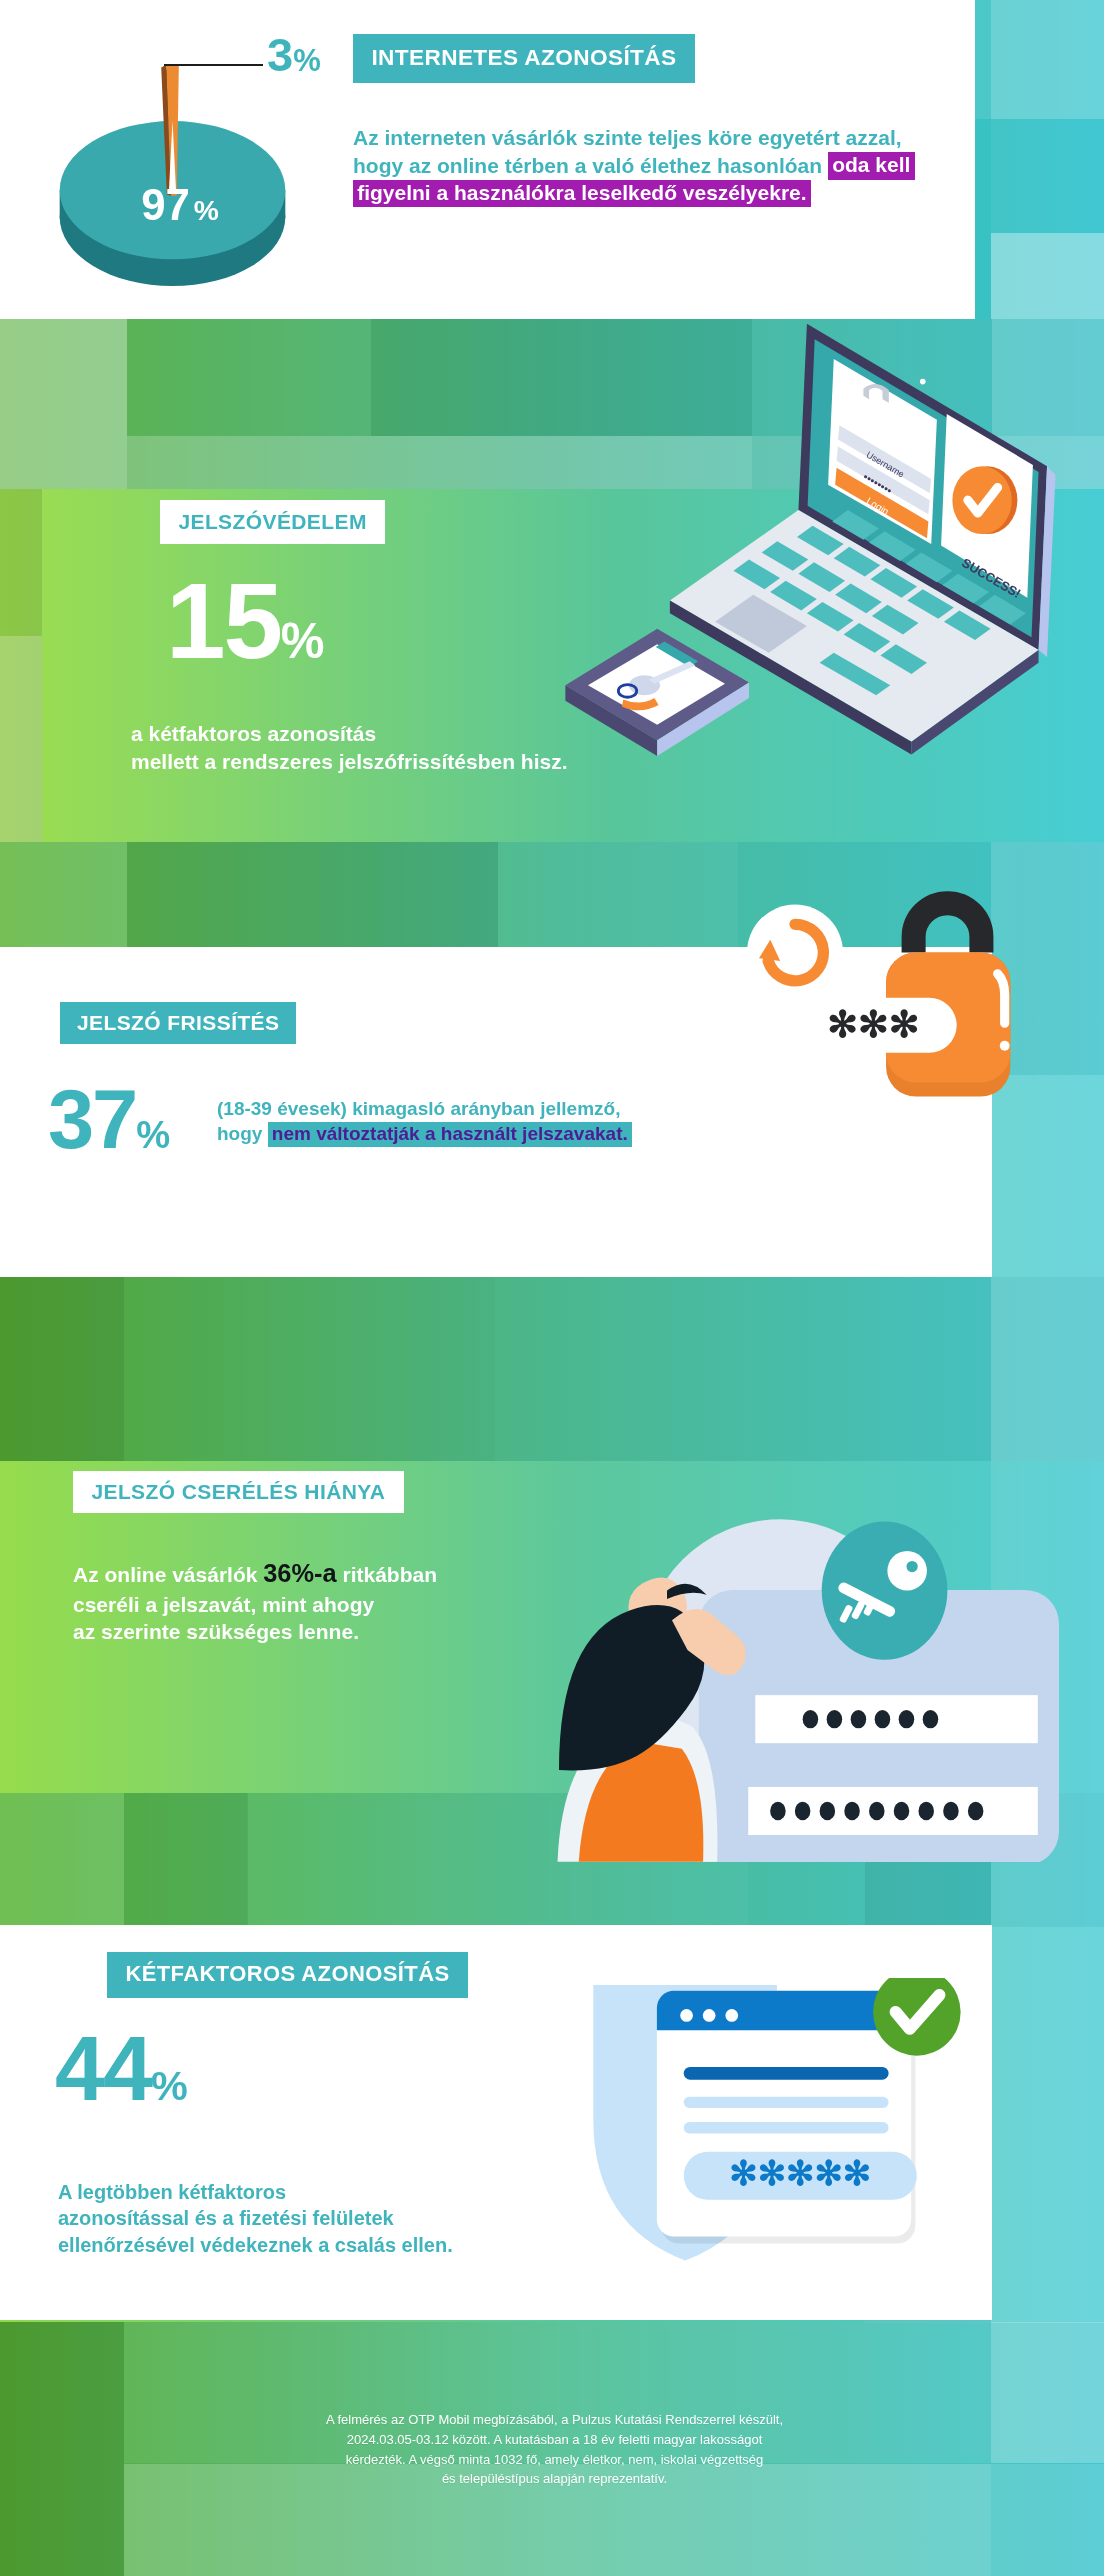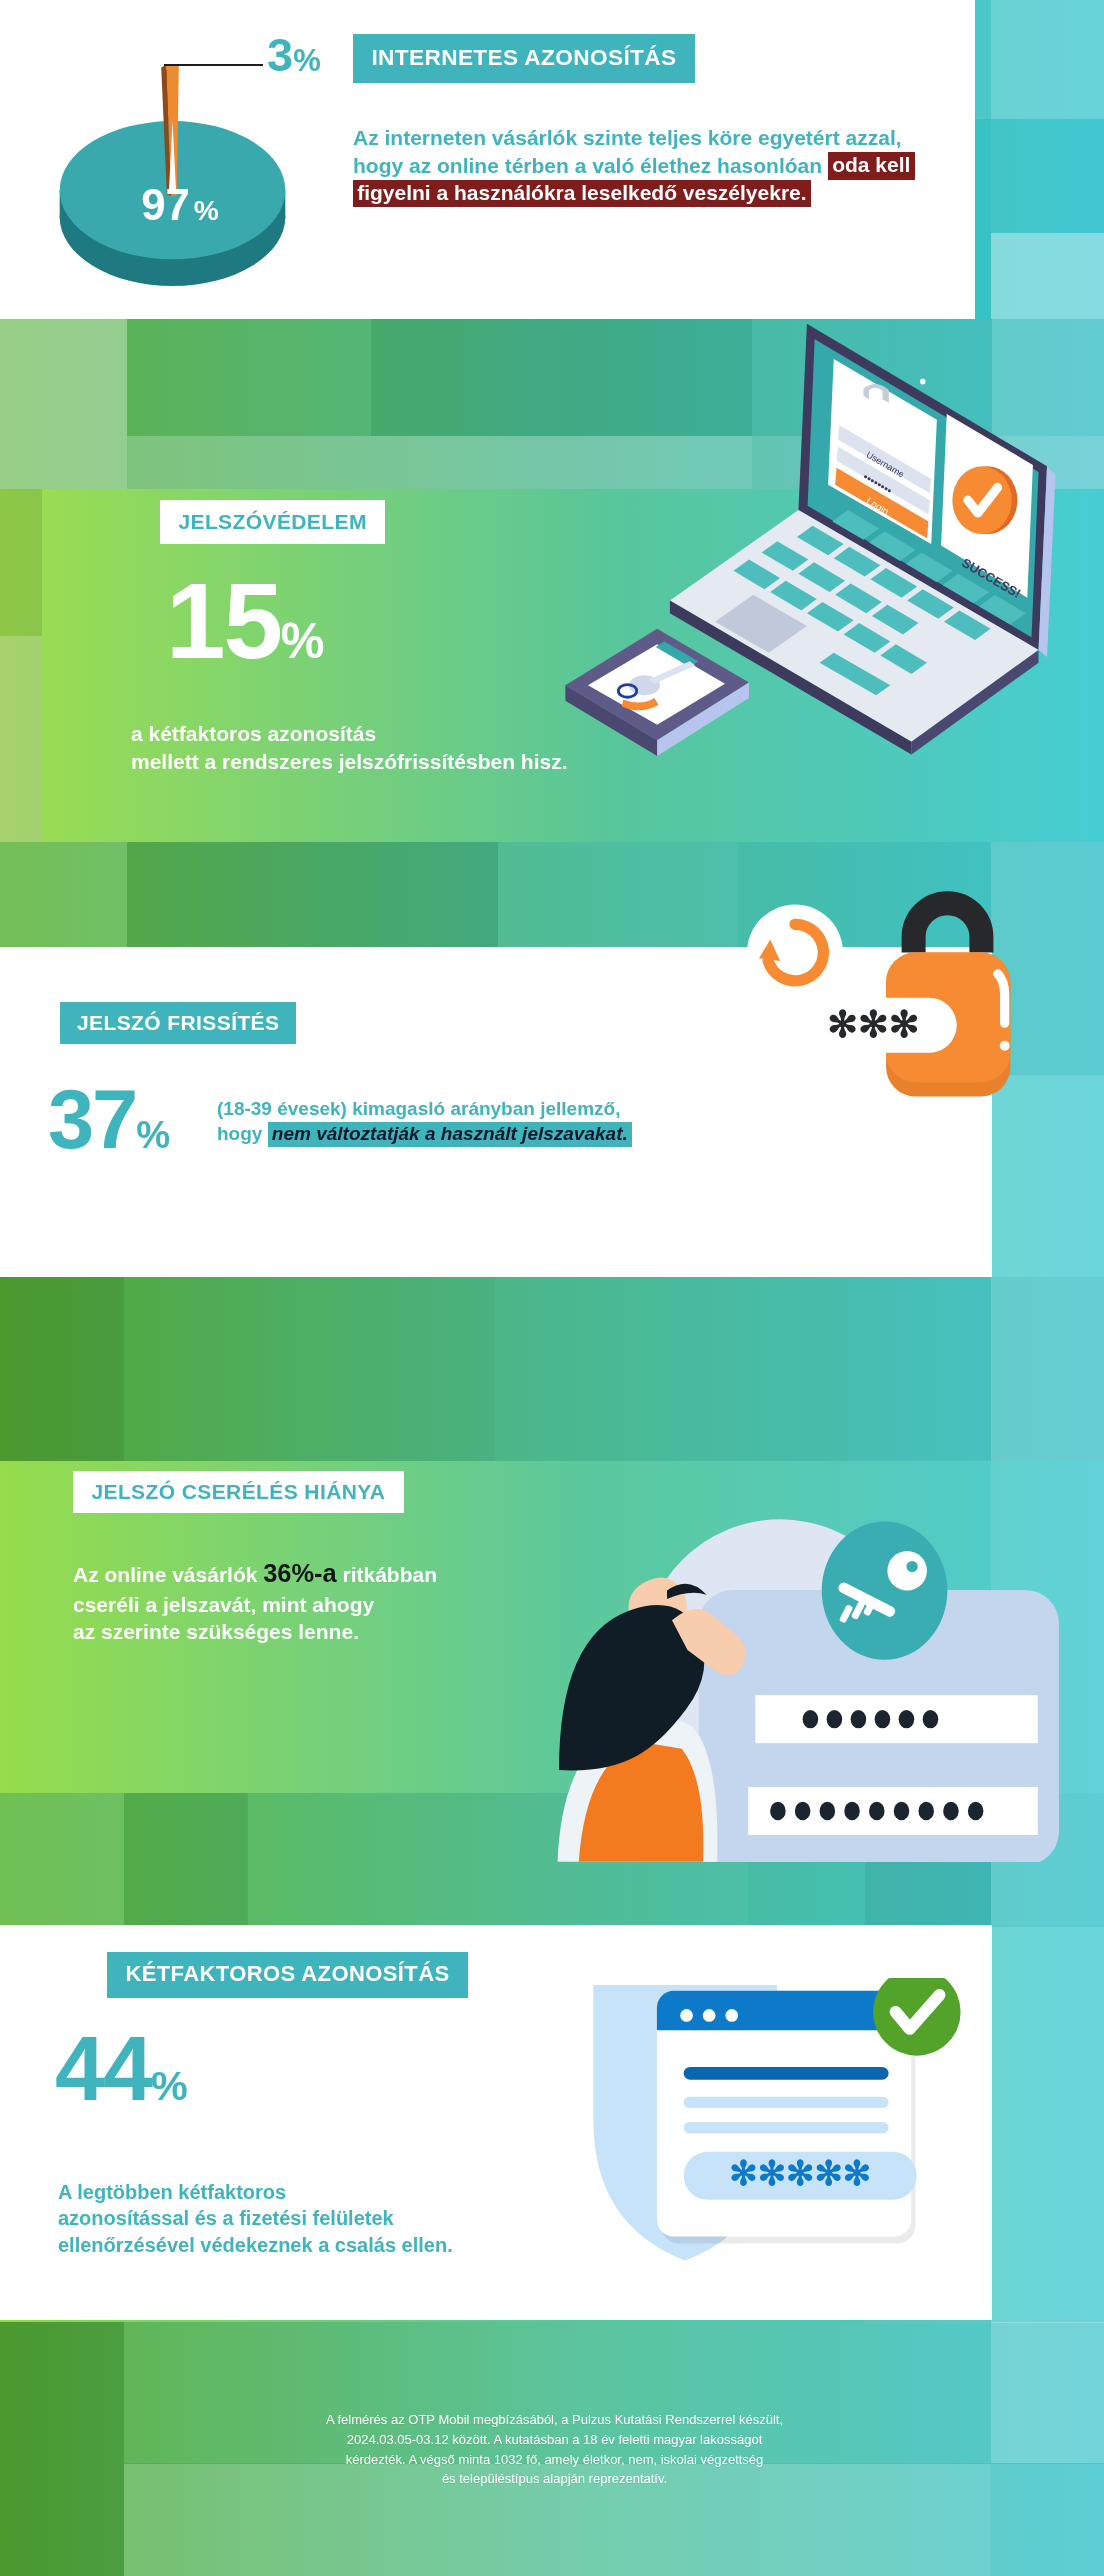--- a/index.html
+++ b/index.html
@@ -31,22 +31,22 @@
   .tag-teal { background: #3fb4bd; color: #ffffff; }
   .tag-white { background: #ffffff; color: #3fb4bd; }
 
   .bigpct {
     font-weight: 700; line-height: .82; letter-spacing: -2.1px;
   }
   .bigpct .sym { font-size: .46em; letter-spacing: 0; }
 
   .body-teal { color: #3fb4bd; font-weight: 700; line-height: 1.32; }
   .body-white { color: #ffffff; font-weight: 700; line-height: 1.32; }
-  .hl-orange { background: #7f1d1d; color: #ffffff; padding: 1.4px 4.2px 2.8px 4.2px; box-decoration-break: clone; -webkit-box-decoration-break: clone; }
-  .hl-teal { background: #3fb4bd; color: #0f172a; padding: 1.4px 4.2px 2.8px 4.2px; box-decoration-break: clone; font-style: italic; -webkit-box-decoration-break: clone; }
+  .hl-orange { background: #a21caf; color: #ffffff; padding: 1.4px 4.2px 2.8px 4.2px; box-decoration-break: clone; -webkit-box-decoration-break: clone; }
+  .hl-teal { background: #3fb4bd; color: #4c1d95; padding: 1.4px 4.2px 2.8px 4.2px; box-decoration-break: clone; -webkit-box-decoration-break: clone; }
   .hl-black { color: #111418; }
 
   
   #sec1 { top: 0; left: 0; width: 975px; height: 319px; }
   #pie-wrap { position: absolute; left: 42px; top: 28px; width: 261px; height: 275px; }
   #leader { position: absolute; left: 164px; top: 64px; width: 99px; height: 2.1px; background: #1d1d1b; }
   #lbl3 { position: absolute; left: 267px; top: 31px; font-weight: 700; font-size: 47px; color: #3fb4bd; line-height: 1; }
   #lbl3 .sym { font-size: 31px; }
   #sec1 .tag { position: absolute; left: 353px; top: 34px; font-size: 22.6px; padding: 12.7px 18.4px 14px; }
   #sec1 .body-teal { position: absolute; left: 353px; top: 124px; font-size: 21px; width: 593px; }

